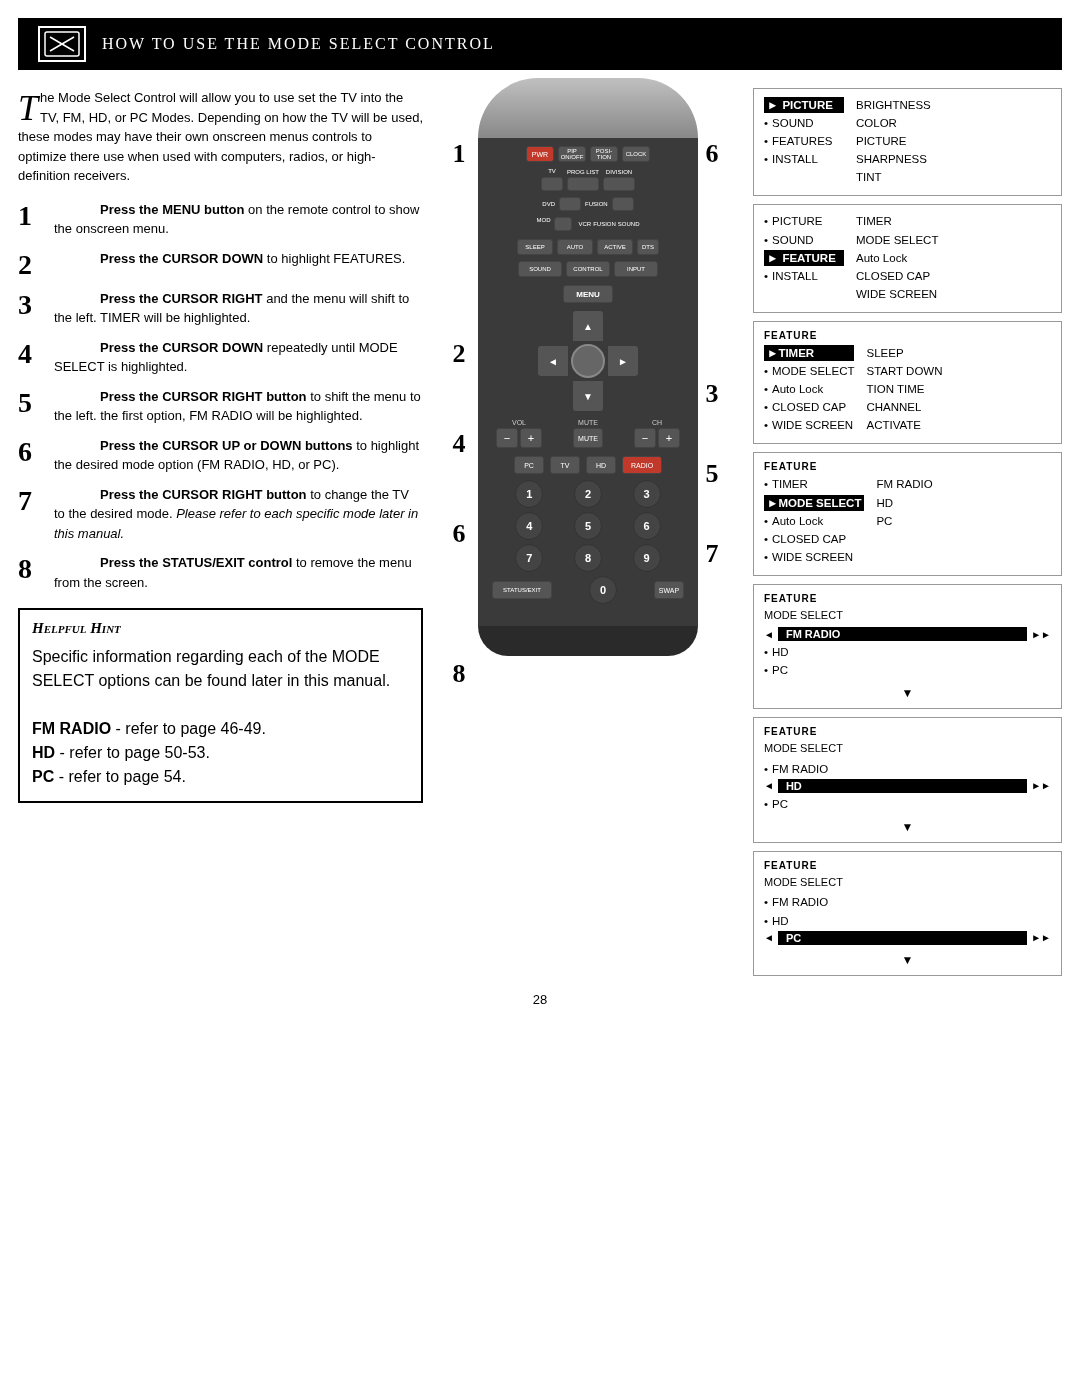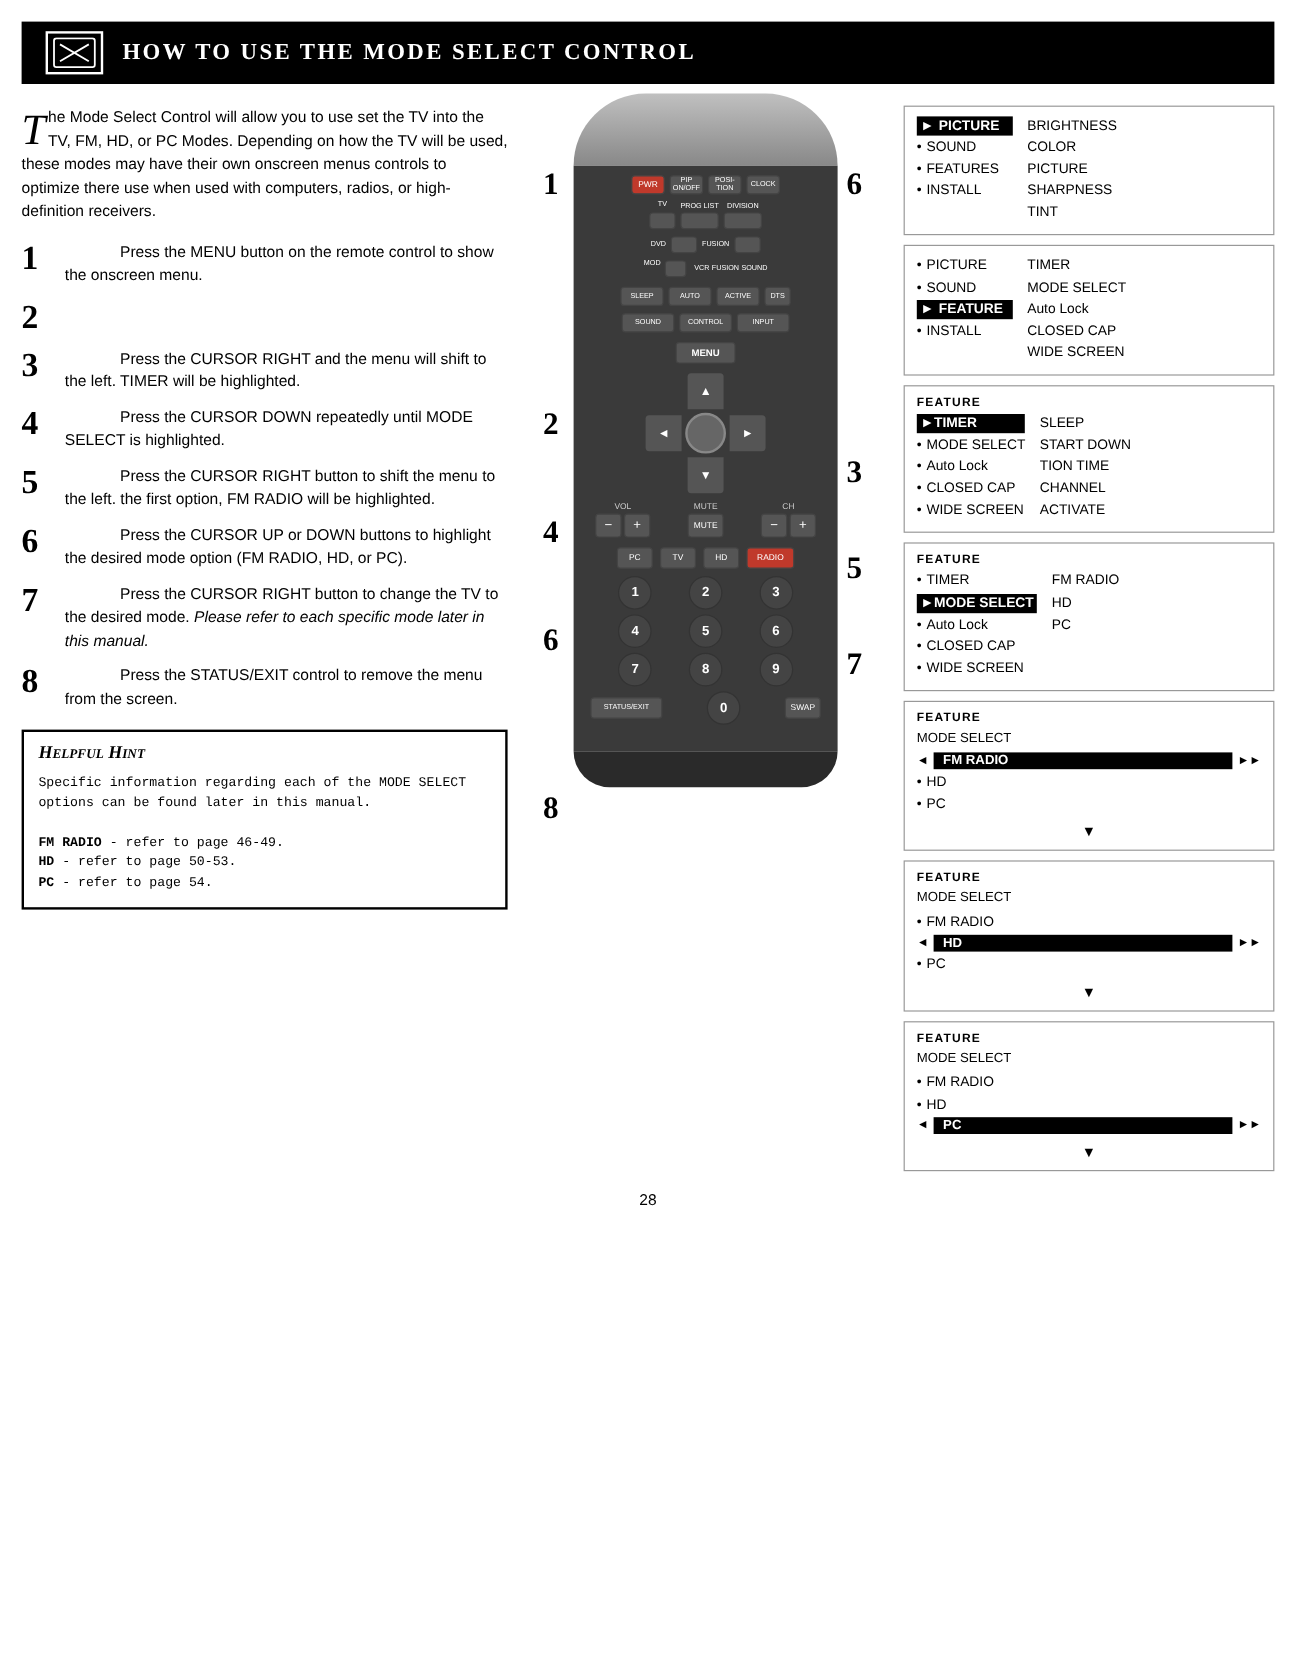--- a/index.html
+++ b/index.html
@@ -27,22 +27,22 @@
       height: 36px;
       border: 2px solid #fff;
       display: flex;
       align-items: center;
       justify-content: center;
       margin-right: 16px;
       flex-shrink: 0;
     }
     .header-logo svg { width: 36px; height: 26px; }
     .header-title {
-      font-size: 19px;
-      font-weight: bold;
+      font-size: 16px;
+      font-weight: normal;
       letter-spacing: 2px;
       text-transform: uppercase;
       font-family: 'Times New Roman', serif;
     }
 
     
     .main-content {
       display: flex;
       padding: 18px 18px 0 18px;
       gap: 0;
@@ -84,41 +84,40 @@
       flex-shrink: 0;
       line-height: 1;
       margin-right: 8px;
       margin-top: 2px;
     }
     .step-text {
       font-size: 13px;
       line-height: 1.5;
       flex: 1;
     }
-    .step-text b { font-weight: normal; padding-left: 46px; }
+    .step-text b { font-weight: bold; padding-left: 46px; }
     .step-text i { font-style: italic; }
 
     
     .hint-box {
       border: 2px solid #000;
       margin-top: 16px;
       padding: 10px 12px 12px 12px;
     }
     .hint-title {
       font-family: 'Times New Roman', serif;
       font-size: 15px;
       font-weight: bold;
       font-style: italic;
       margin-bottom: 8px;
     }
     .hint-title span { font-variant: small-caps; }
     .hint-text {
-      font-size: 11px;
+      font-size: 16px;
       line-height: 1.5;
-      font-family: Liberation Mono, monospace;
     }
     .hint-text .hint-bold { font-weight: bold; }
 
     
     .center-col {
       width: 310px;
       flex-shrink: 0;
       display: flex;
       align-items: flex-start;
       justify-content: center;
@@ -251,20 +250,23 @@
 
     <ol class="steps">
       <li class="step">
         <span class="step-num">1</span>
         <div class="step-text">
           <b>Press the MENU button</b> on the remote control to show the onscreen menu.
         </div>
       </li>
       <li class="step">
         <span class="step-num">2</span>
+        <div class="step-text">
+          <b>Press the CURSOR DOWN</b> to highlight FEATURES.
+        </div>
       </li>
       <li class="step">
         <span class="step-num">3</span>
         <div class="step-text">
           <b>Press the CURSOR RIGHT</b> and the menu will shift to the left. TIMER will be highlighted.
         </div>
       </li>
       <li class="step">
         <span class="step-num">4</span>
         <div class="step-text">

